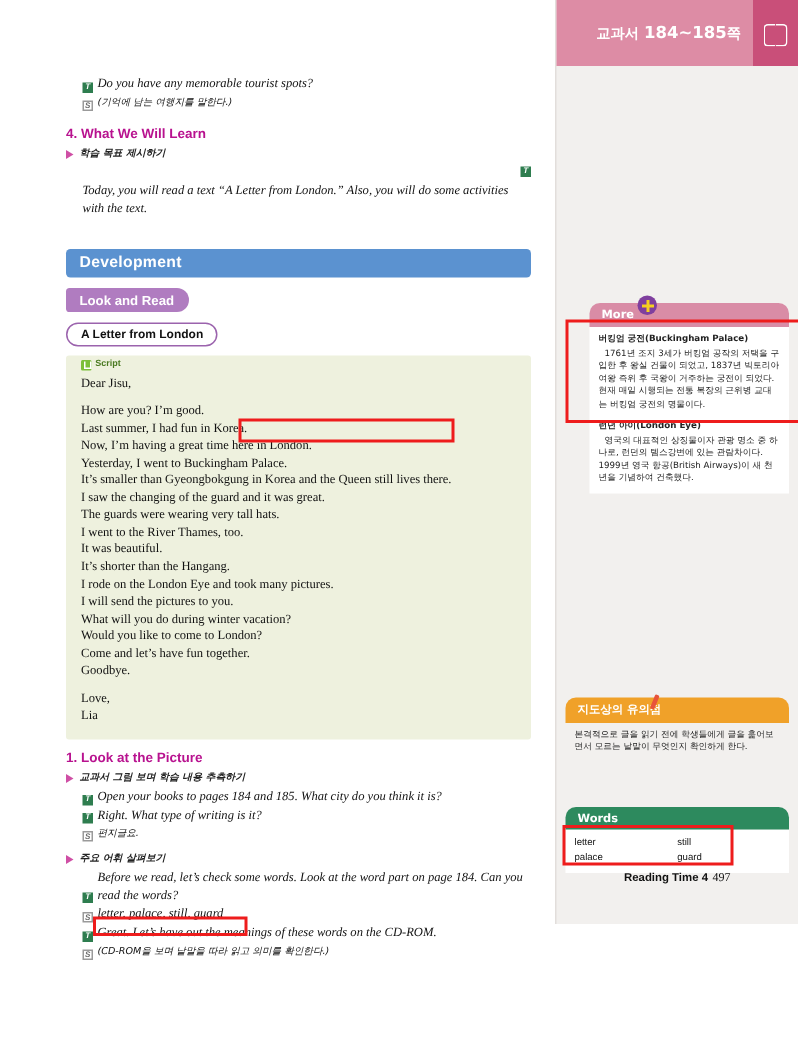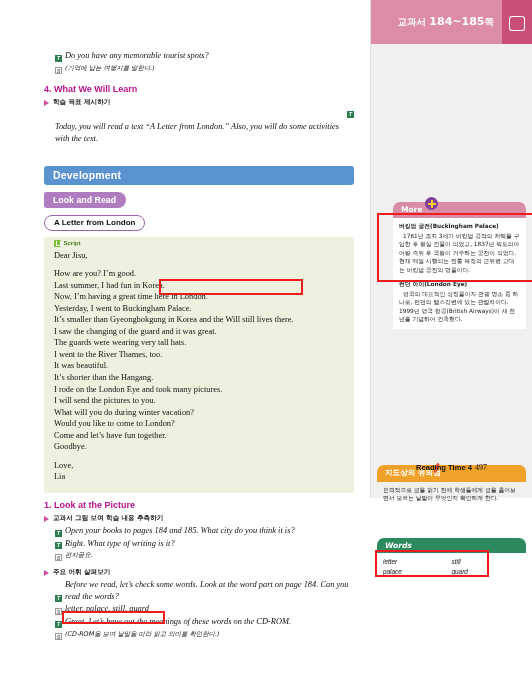--- a/index.html
+++ b/index.html
@@ -23,21 +23,21 @@
   .main {
     position:relative;
     width:370px; height:698px;
     padding: 0;
     background:#ffffff;
   }
 
   
   .side {
     position:relative;
-    width:162px; height:498px;
+    width:162px; height:616px;
     background:#f2f0ee;
     border-left:1px solid #e2dedb;
   }
 
   .qline { display:flex; align-items:flex-end; gap:3px; margin:0 0 1px 0;font-style:italic; }
   .badge-t, .badge-s {
     flex:none;
     width:7px; height:7px; margin-top:2px;
     font-family:"Liberation Sans",sans-serif;
     font-size:5.4px; line-height:7px; text-align:center;
@@ -47,21 +47,21 @@
   .badge-s { background:#ffffff; color:#6f6f6f; border:1px solid #9a9a9a; }
   .qtext { font-size:8.4px; line-height:11.6px; color:#111; }
   .qtext.kor { font-family:"DejaVu Sans","Liberation Sans",sans-serif; font-size:6.4px; line-height:11px; }
 
   
   .sec-h {
     font-family:"Liberation Sans",sans-serif;
     font-weight:bold; font-size:9px; color:#b8128f;
     margin:0 0 3px 0;
   }
-  .bullet-row { display:flex; gap:4px; align-items:flex-start; margin:0 0 2px 0; }
+  .bullet-row { display:flex; gap:4px; align-items:flex-start; margin:0 0 2px 0;font-style:italic; }
   .tri {
     flex:none; width:0;height:0;margin-top:3px;
     border-left:5px solid #cf4fa5;
     border-top:3px solid transparent;
     border-bottom:3px solid transparent;
   }
   .bullet-txt {
     font-family:"DejaVu Sans","Liberation Sans",sans-serif;
     font-size:6.6px; font-weight:bold; color:#222; line-height:10px;
   }
@@ -266,21 +266,21 @@
           <span class="script-ic"></span>
           <span class="script-lbl">Script</span>
         </div>
         <div class="letter">
           <p>Dear Jisu,</p>
           <div class="gap"></div>
           <p>How are you? I’m good.</p>
           <p>Last summer, I had fun in Korea.</p>
           <p>Now, I’m having a great time here in London.</p>
           <p>Yesterday, I went to Buckingham Palace.</p>
-          <p>It’s smaller than Gyeongbokgung in Korea and the Will still lives there.</p>
+          <p>It’s smaller than Gyeongbokgung in Korea and the Queen still lives there.</p>
           <p>I saw the changing of the guard and it was great.</p>
           <p>The guards were wearing very tall hats.</p>
           <p>I went to the River Thames, too.</p>
           <p>It was beautiful.</p>
           <p>It’s shorter than the Hangang.</p>
           <p>I rode on the London Eye and took many pictures.</p>
           <p>I will send the pictures to you.</p>
           <p>What will you do during winter vacation?</p>
           <p>Would you like to come to London?</p>
           <p>Come and let’s have fun together.</p>
@@ -371,21 +371,21 @@
     </div>
 
     <div class="panel" style="margin-top:136px;">
       <div class="panel-hd hd-note">
         <span>지도상의 유의점</span>
         <span class="pencil-ic"></span>
       </div>
       <div class="panel-body plain">본격적으로 글을 읽기 전에 학생들에게 글을 훑어보면서 모르는 낱말이 무엇인지 확인하게 한다.</div>
     </div>
 
-    <div class="panel" style="margin-top:30px;font-style:italic;">
+    <div class="panel" style="margin-top:30px;">
       <div class="panel-hd hd-words">
         <span>Words</span>
       </div>
       <div class="panel-body">
         <div class="words-table">
           <div class="words-col">
             <div>letter</div>
             <div>palace</div>
           </div>
           <div class="words-col">

